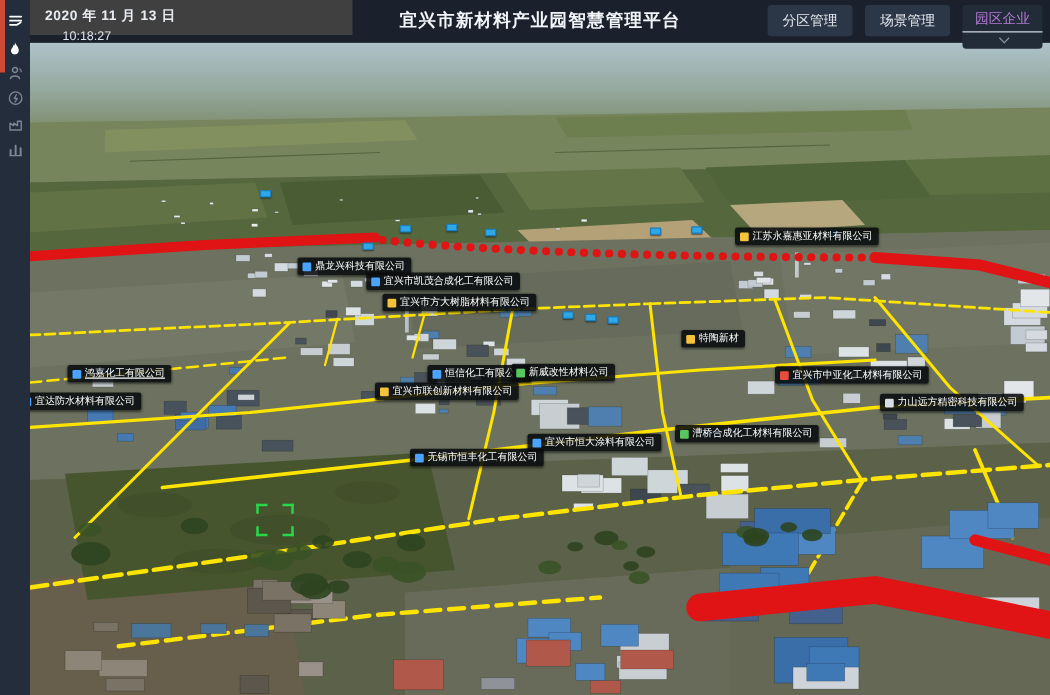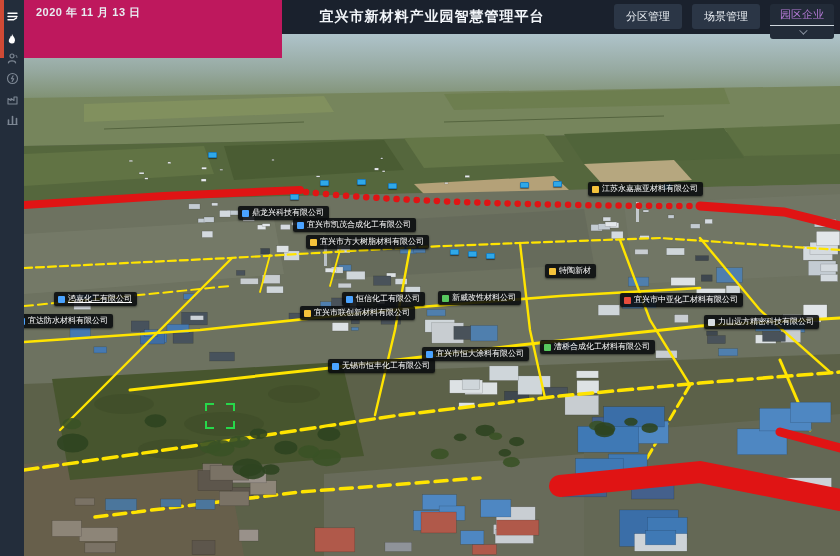--- a/index.html
+++ b/index.html
@@ -11,22 +11,22 @@
   .sidebar { position:absolute; left:0; top:0; width:24px; height:556px;
              background:#232d3b; z-index:30; }
   .sidebar .accent { position:absolute; left:0; top:0; width:4px; height:58px; background:#cf4a35; }
   .side-item { position:absolute; left:0; width:24px; height:20px;
                display:flex; align-items:center; justify-content:center; cursor:pointer; }
   .side-item svg { display:block; }
 
   
   .header { position:absolute; left:24px; top:0; width:816px; height:34px;
             background:#1a212d; z-index:20; }
-  .datetime { position:absolute; left:0; top:0; width:258px; height:58px;
-              background:#be185d; color:#e8ecf1; padding:5px 0 0 12px; }
+  .datetime { position:absolute; left:0; top:0; width:258px; height:28px;
+              background:#404040; color:#e8ecf1; padding:5px 0 0 12px; }
   .datetime .date { font-size:11px; font-weight:bold; letter-spacing:.5px; }
   .datetime .time { font-size:10px; margin:4px 0 0 14px; color:#dfe5ec; }
   .title { position:absolute; left:0; right:0; top:0; height:34px; line-height:32px;
            text-align:center; color:#f2f5f9; font-size:14px; font-weight:bold; letter-spacing:1px; }
   .hdr-right { position:absolute; right:6px; top:4px; display:flex; gap:10px; align-items:flex-start; }
   .hdr-btn { background:#2b3646; color:#e6eaef; font-size:11px; border:none; border-radius:3px;
              padding:5px 12px; cursor:pointer; font-family:inherit; }
   .dropdown { background:#222b38; border-radius:3px; width:64px; cursor:pointer; }
   .dropdown .dd-label { display:block; text-align:center; font-size:11px; color:#b57ad6;
                         padding:3px 2px 3px; border-bottom:1px solid #cfd6dd; }
@@ -97,20 +97,21 @@
           <path d="M2.5 11V7M6.5 11V3.5M10.5 11V5.5" stroke="#7d8794" stroke-width="1.6" fill="none" stroke-linecap="round"></path>
           <path d="M1.5 11.5h10" stroke="#7d8794" stroke-width="1"></path>
         </svg>
     </div>
   </aside>
 
   <header class="header">
     <div class="title">宜兴市新材料产业园智慧管理平台</div>
     <div class="datetime">
       <div class="date">2020 年 11 月 13 日</div>
+      <div class="time">10:18:27</div>
     </div>
     <div class="hdr-right">
       <button class="hdr-btn">分区管理</button>
       <button class="hdr-btn">场景管理</button>
       <div class="dropdown">
         <span class="dd-label">园区企业</span>
         <span class="dd-caret">
             <span class="caret"></span>
           </span>
       </div>
@@ -429,21 +430,21 @@
         <span>宜兴市方大树脂材料有限公司</span>
       </div>
       <div class="map-label" style="left: 318px; top: 220px; margin-top: 38px;">
         <span class="dot" style="background: rgb(74, 163, 255);"></span>
         <span>恒信化工有限公司</span>
       </div>
       <div class="map-label" style="left: 521px; top: 230px;">
         <span class="dot" style="background: rgb(245, 195, 59);"></span>
         <span>特陶新材</span>
       </div>
-      <div class="map-label" style="left: 414px; top: 257px;">
+      <div class="map-label" style="left: 385px; top: 257px;">
         <span class="dot" style="background: rgb(87, 199, 94);"></span>
         <span>新威改性材料公司</span>
       </div>
       <div class="map-label" style="left: 276px; top: 272px;">
         <span class="dot" style="background: rgb(245, 195, 59);"></span>
         <span>宜兴市联创新材料有限公司</span>
       </div>
       <div class="map-label" style="left: 30px; top: 258px; text-decoration: underline;">
         <span class="dot" style="background: rgb(74, 163, 255);"></span>
         <span>鸿嘉化工有限公司</span>

